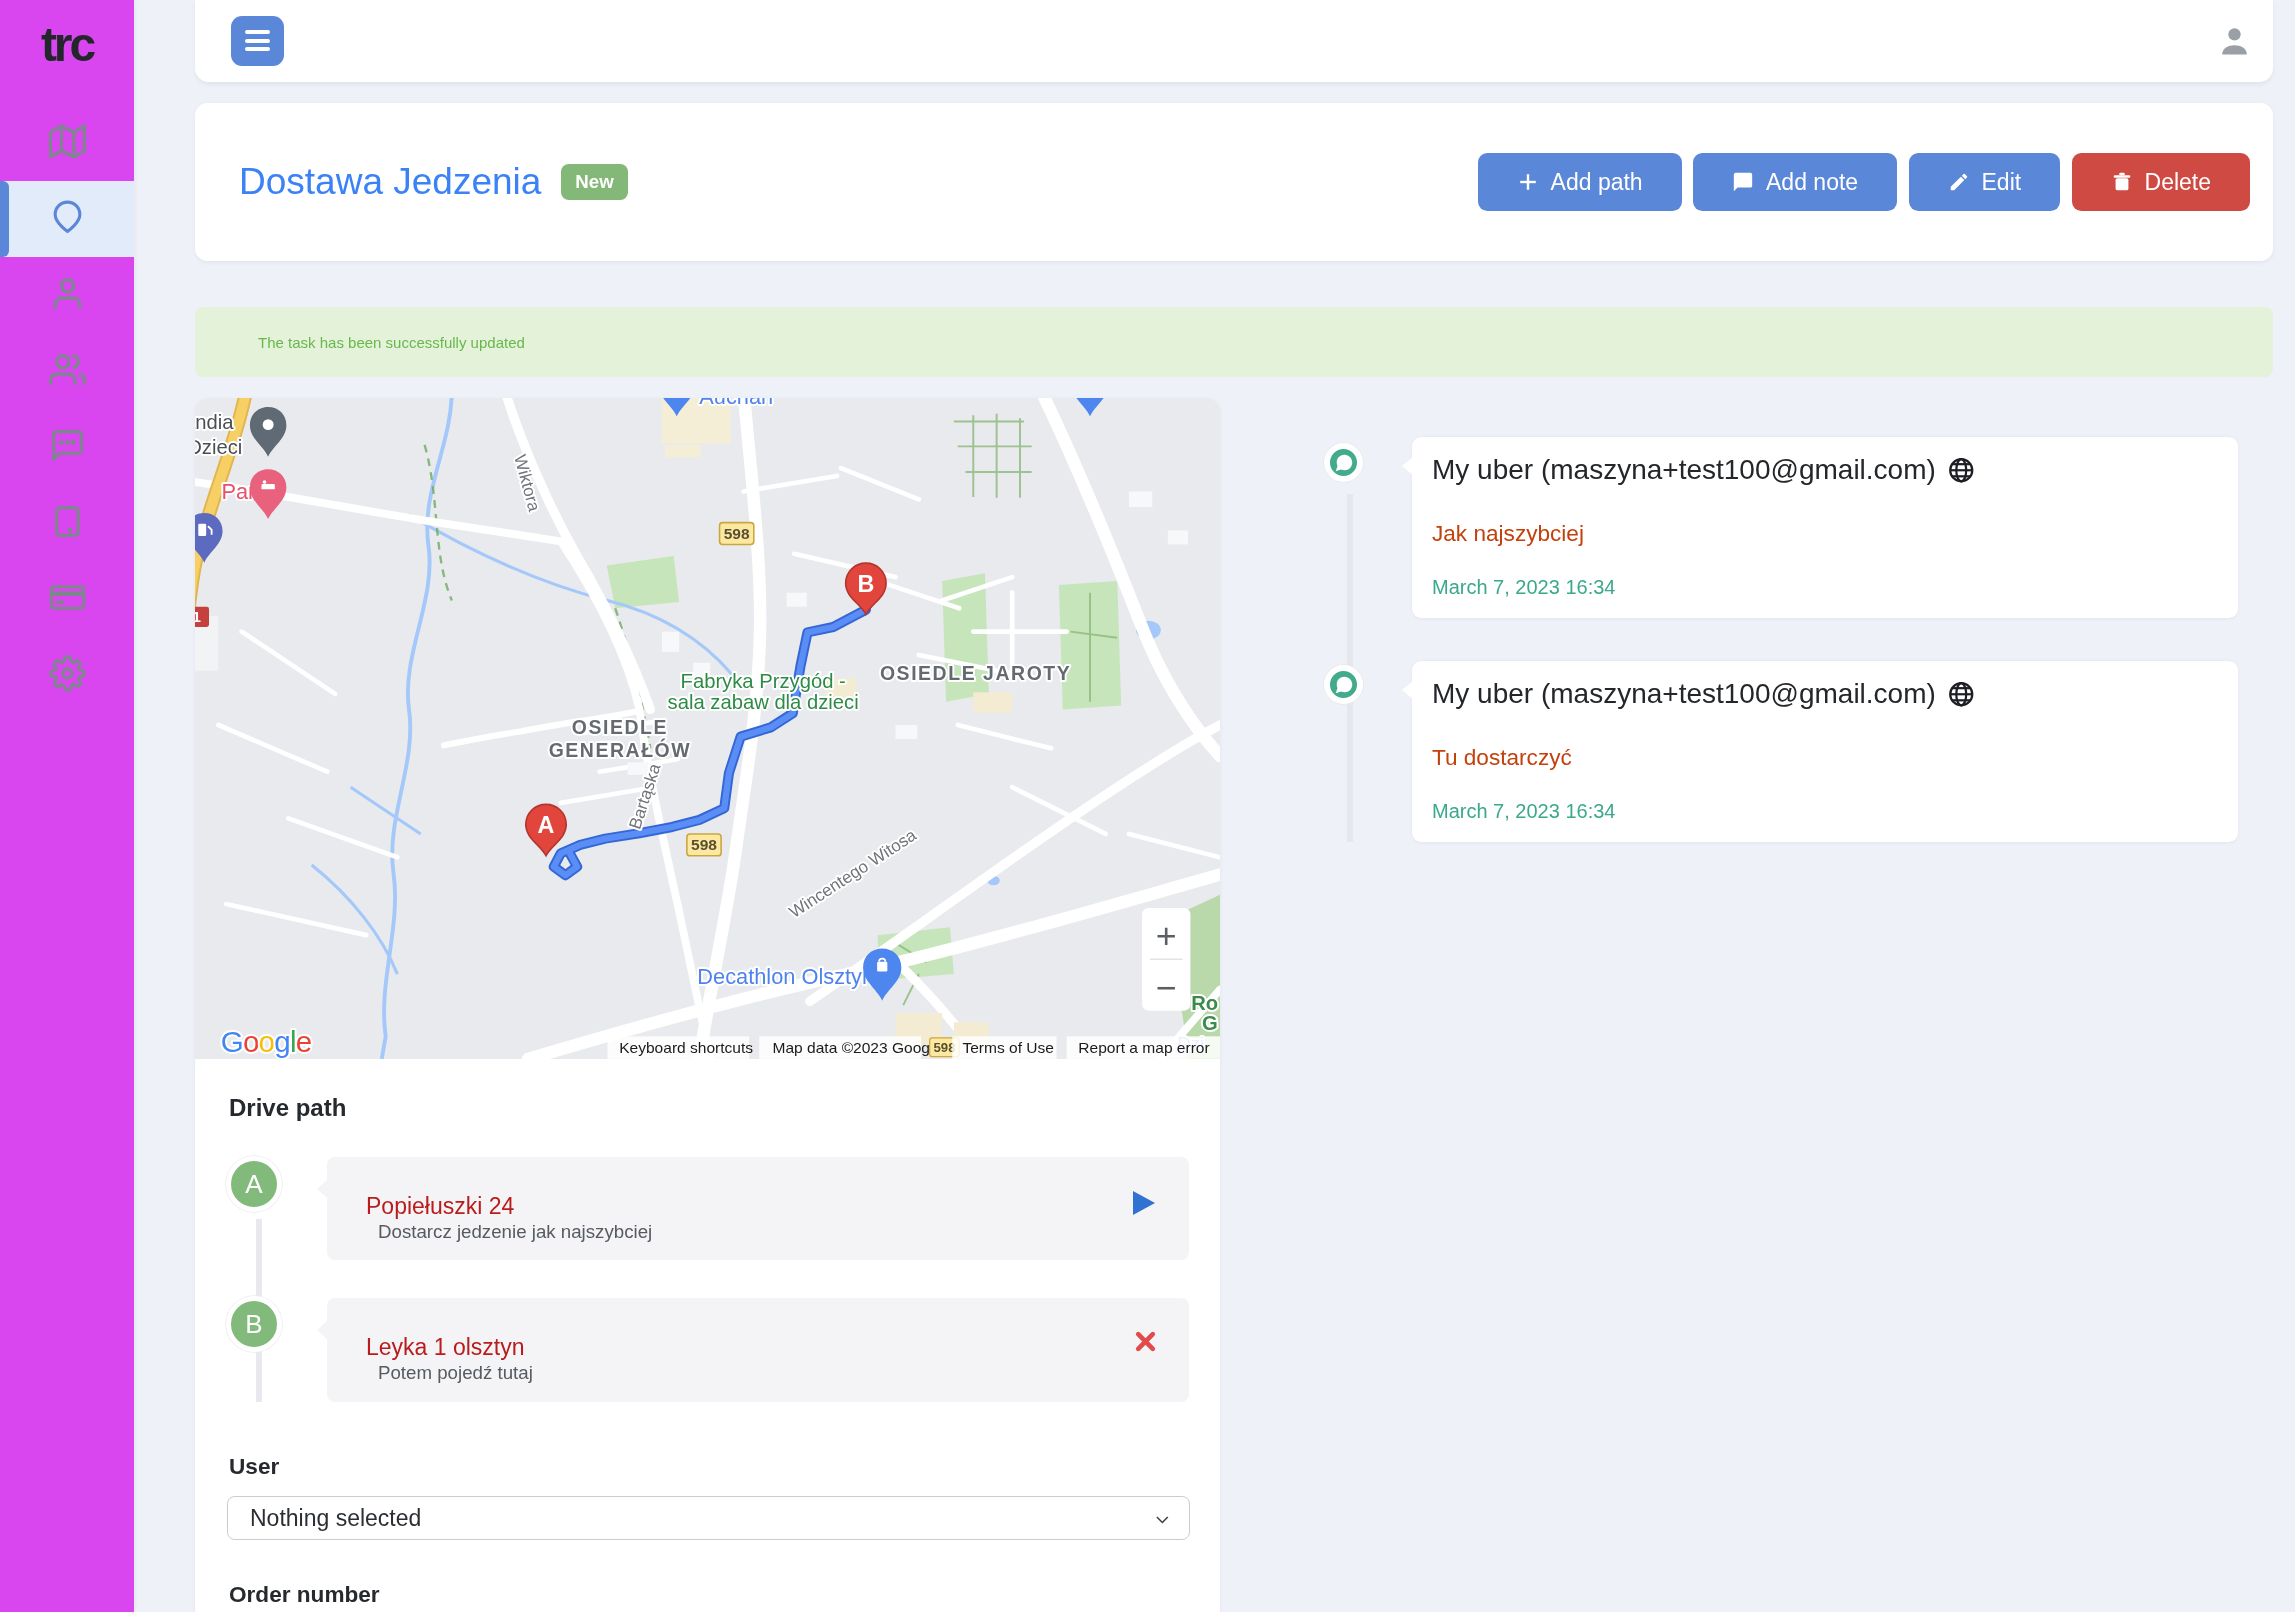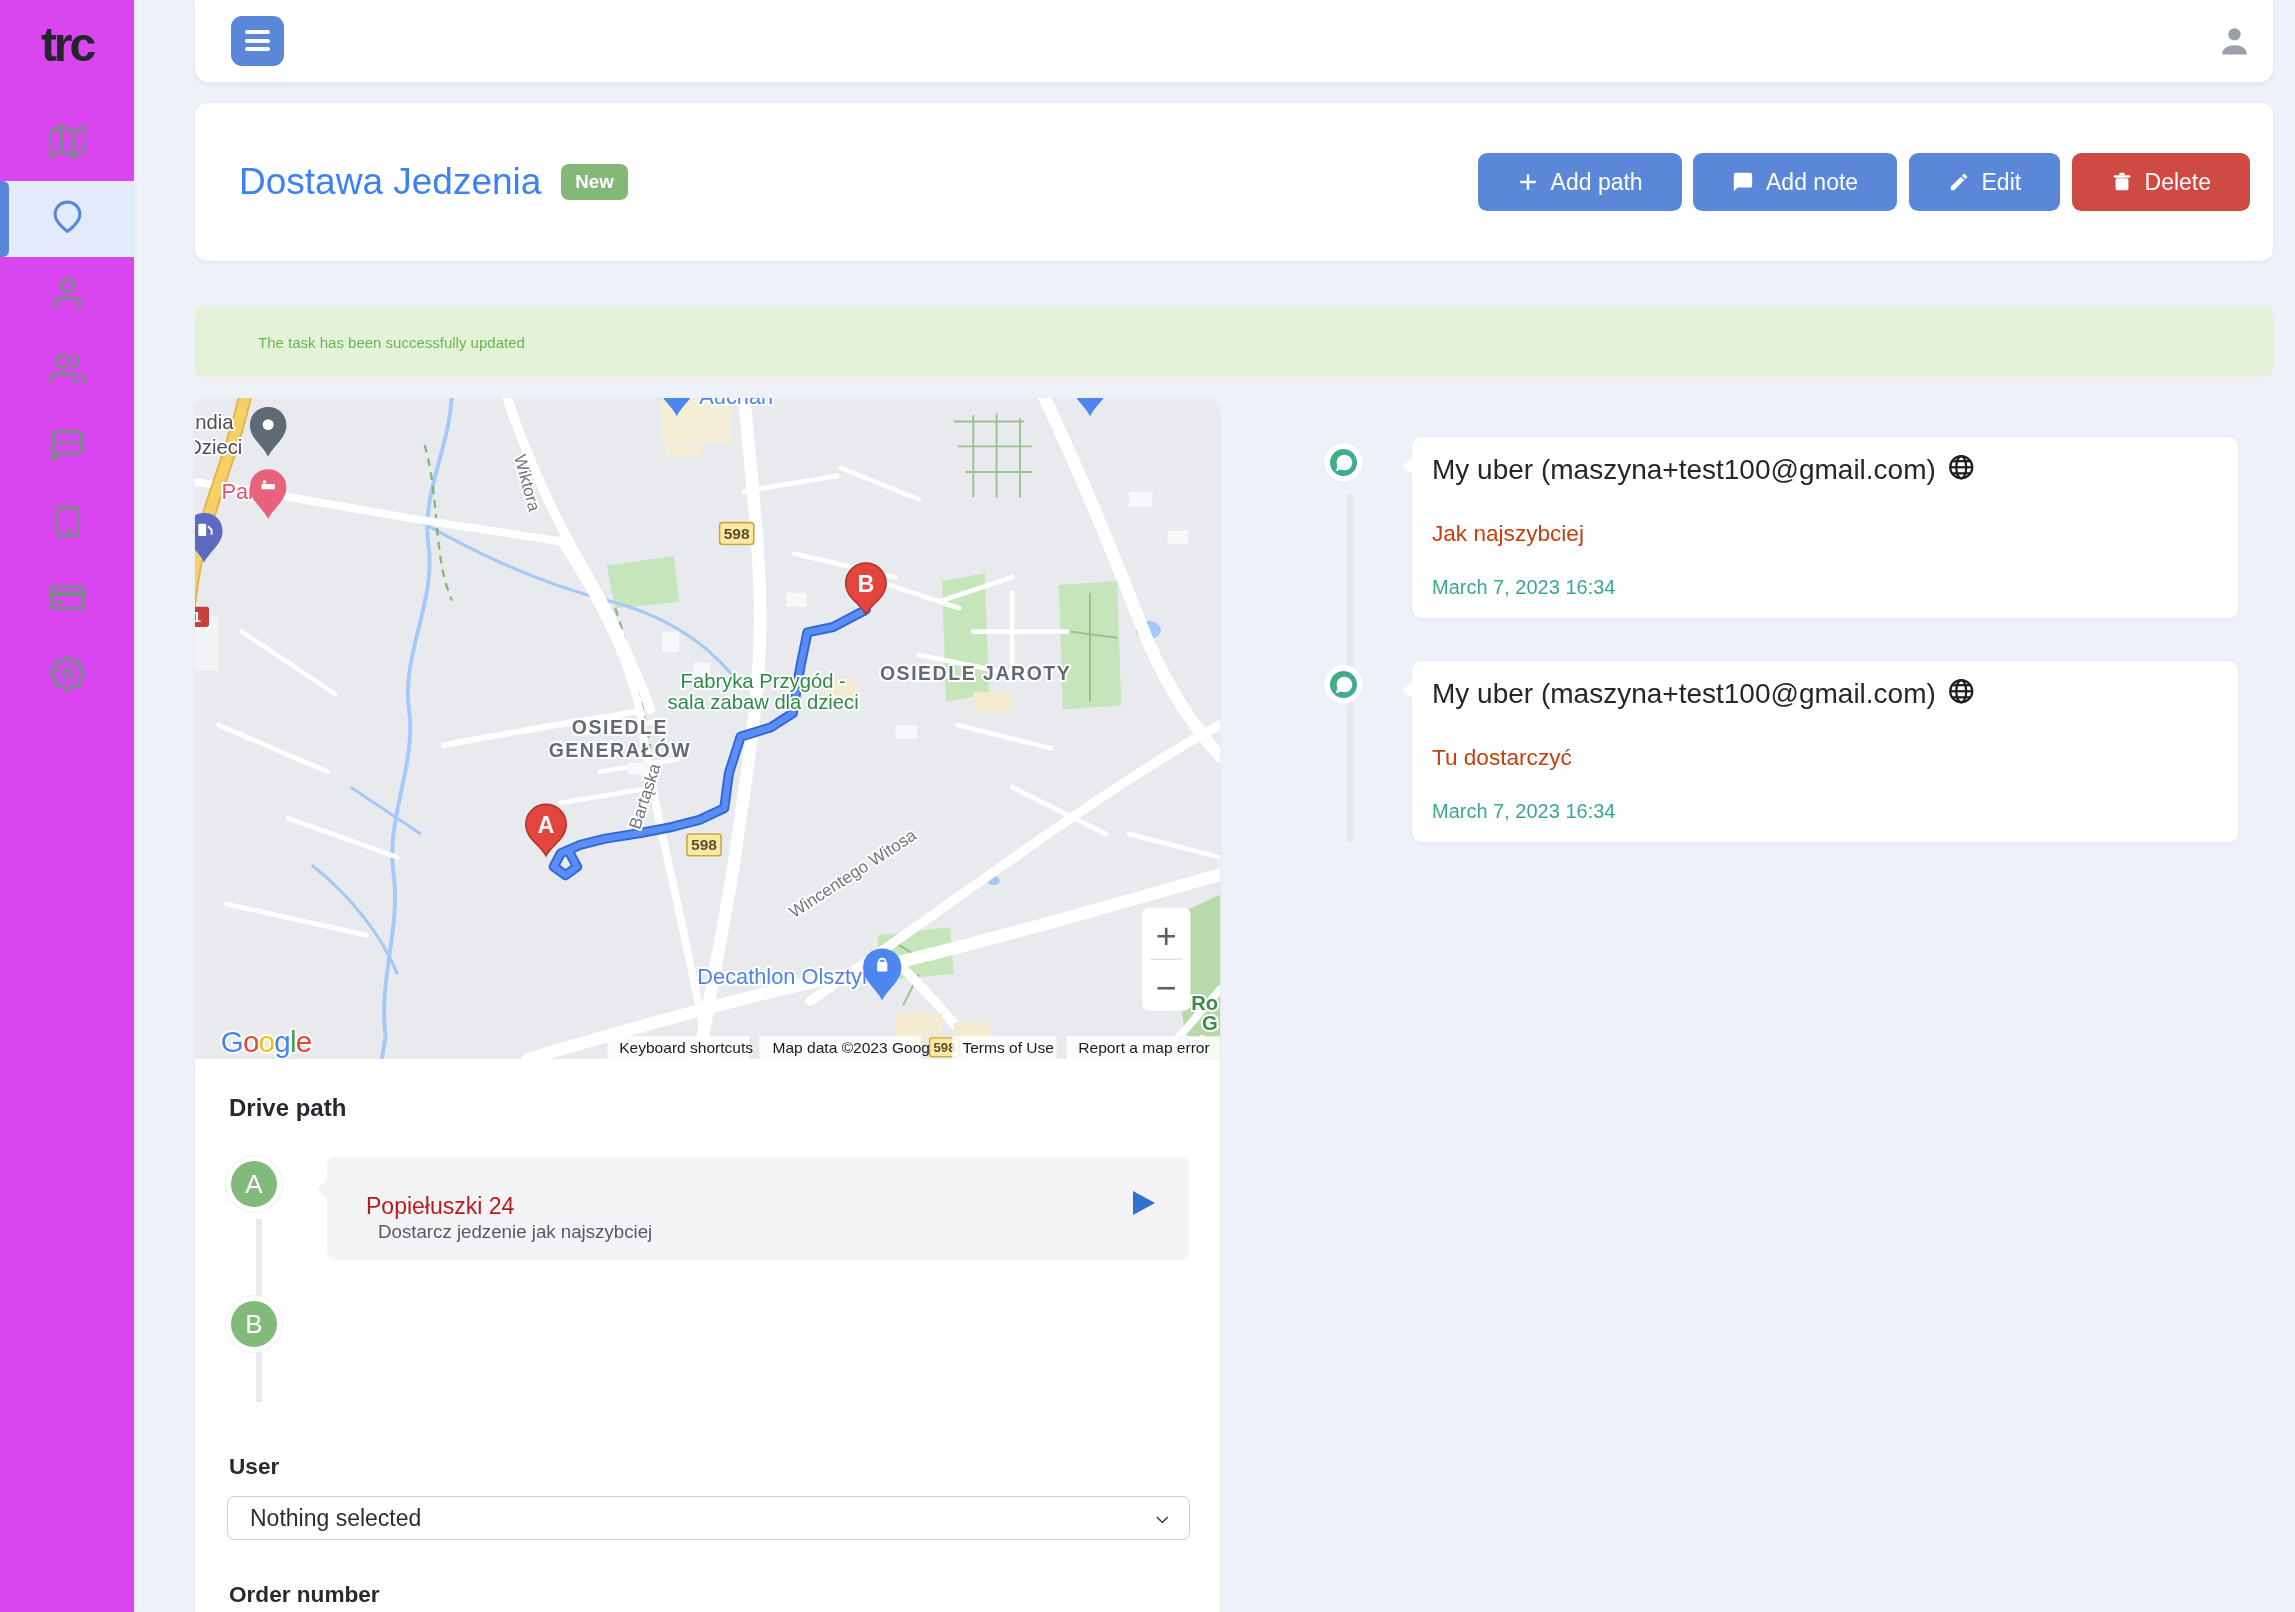--- a/index.html
+++ b/index.html
@@ -73,21 +73,21 @@
   
   .note-line{position:absolute;left:1347px;top:494px;width:6.2px;height:348px;background:#e6e7eb;}
   .note-circle{position:absolute;left:1324px;width:39px;height:39px;background:var(--note-teal);border:6.2px solid #fff;border-radius:50%;box-shadow:0 0 0 0.8px #e8e8ec;display:flex;align-items:center;justify-content:center;}
   .note-circle.n1{top:443px;}
   .note-circle.n2{top:665px;}
   .note-circle svg{width:22px;height:22px;fill:#fff;}
   .note-card{position:absolute;left:1412px;width:826px;height:181px;background:#fff;border-radius:9.3px;box-shadow:0 0.8px 3.9px rgba(0,0,0,.05);}
   .note-card.n1{top:437px;}
   .note-card.n2{top:661px;}
   .note-card::before{content:"";position:absolute;left:-10px;top:20px;border-top:9.3px solid transparent;border-bottom:9.3px solid transparent;border-right:11px solid #fff;}
-  .note-author{position:absolute;left:20px;top:17px;font-size:28px;font-weight:500;color:#23262a;display:flex;align-items:flex-start;gap:11.7px;}
+  .note-author{position:absolute;left:20px;top:17px;font-size:28px;font-weight:500;color:#23262a;display:flex;align-items:center;gap:11.7px;}
   .note-author svg{width:26.5px;height:26.5px;stroke:#1d1f23;stroke-width:2;fill:none;}
   .note-body{position:absolute;left:20px;top:84px;font-size:22.6px;color:#c2410c;}
   .note-date{position:absolute;left:20px;top:139px;font-size:20px;color:var(--timestamp-teal);}
 
   
   text{font-family:"Liberation Sans",sans-serif;}
   .halo{paint-order:stroke;stroke:#ffffff;stroke-width:5px;stroke-linejoin:round;}
   .street{font-size:22px;fill:#70757a;}
   .area{font-size:25px;font-weight:700;letter-spacing:2px;fill:#646a70;}
   .poi-green{font-size:26px;fill:#2e8b46;}
@@ -386,20 +386,30 @@
     <div class="stop-title">Popiełuszki 24</div>
     <div class="stop-sub">Dostarcz jedzenie jak najszybciej</div>
     <div class="stop-action">
         <div class="play-tri"></div>
       </div>
   </div>
 
   <div class="stop-circle b">
       <span>B</span>
     </div>
+  <div class="stop-card b">
+    <div class="stop-title">Leyka 1 olsztyn</div>
+    <div class="stop-sub">Potem pojedź tutaj</div>
+    <div class="stop-action x-mark">
+      <svg viewBox="0 0 24 24">
+          <line x1="5" y1="5" x2="19" y2="19"></line>
+          <line x1="19" y1="5" x2="5" y2="19"></line>
+        </svg>
+    </div>
+  </div>
 
   <div class="form-label user">User</div>
   <div class="select">
     <span>Nothing selected</span>
     <svg viewBox="0 0 24 24">
         <polyline points="5,9 12,16 19,9"></polyline>
       </svg>
   </div>
   <div class="form-label order">Order number</div>
 </section>

